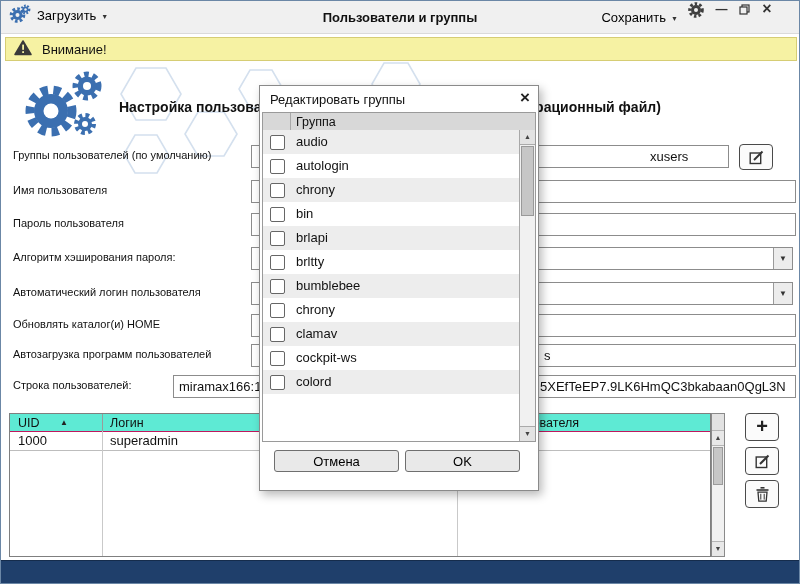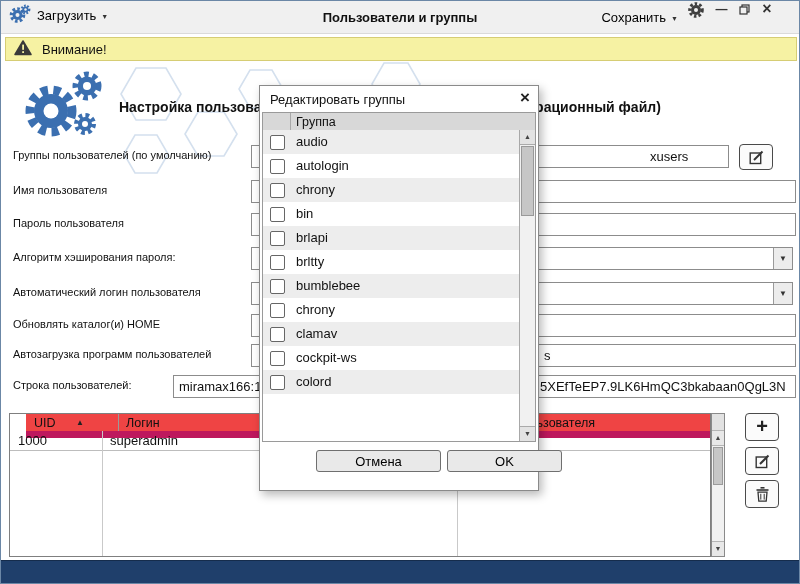--- a/index.html
+++ b/index.html
@@ -29,21 +29,21 @@
   .frag{position:absolute;top:3px;white-space:nowrap;font-size:13px;}
   .combo{position:absolute;height:23px;background:#fff;border:1px solid #8c8c8c;box-sizing:border-box;z-index:1;}
   .combo .arrow{position:absolute;right:0;top:0;bottom:0;width:18px;background:#ececec;border-left:1px solid #9a9a9a;
     display:flex;align-items:center;justify-content:center;font-size:8px;color:#333;}
   .iconbtn{position:absolute;background:#fbfbfb;border:1px solid #4a4a4a;border-radius:4px;box-sizing:border-box;
     display:flex;align-items:center;justify-content:center;padding:0;cursor:pointer;z-index:1;}
   .plus{font-size:20px;font-weight:600;color:#222;line-height:1;transform:translateY(-1px);}
   
   .utable{position:absolute;left:8px;top:412px;width:702px;height:144px;border:1px solid #7f7f7f;
     box-sizing:border-box;background:#fff;z-index:1;}
-  .thead{position:absolute;left:16px;right:0;top:0;height:17px;background:#ef4444;border-bottom:7px solid #be185d;font-size:12.5px;}
+  .thead{position:absolute;left:0;right:0;top:0;height:17px;background:#5eead4;border-bottom:1px solid #be185d;font-size:12.5px;}
   .thead .hcell{position:absolute;top:2px;white-space:nowrap;}
   .sort{position:absolute;left:50px;top:4px;font-size:8px;color:#222;}
   .hline1,.hline2{position:absolute;top:0;height:17px;border-left:1px solid #9a9a9a;}
   .hline1{left:92px}.hline2{left:447px}
   .bvline{position:absolute;top:17px;bottom:0;border-left:1px solid #c9c9c9;}
   .trow{position:absolute;left:0;right:0;top:17px;height:19px;border-bottom:1px solid #bdbdbd;font-size:13px;}
   .trow span{position:absolute;top:2px;white-space:nowrap;}
   
   .mscroll{position:absolute;left:710px;top:412px;width:14px;height:144px;background:#f1f1f1;
     border:1px solid #8a8a8a;box-sizing:border-box;z-index:1;}
@@ -71,21 +71,21 @@
   .grow.selected{background:#8cc4ef;}
   .cb{position:absolute;left:7px;top:5px;width:13px;height:13px;background:#fff;border:1px solid #666;border-radius:2px;box-sizing:content-box;cursor:pointer;}
   .glabel{position:absolute;left:33px;top:4px;font-size:13px;white-space:nowrap;}
   .dlg-scroll{position:absolute;right:0;top:17px;width:16px;height:311px;background:#f1f1f1;border-left:1px solid #a8a8a8;box-sizing:border-box;}
   .sb-up{position:absolute;left:0;right:0;top:0;height:14px;background:#e3e3e3;border-bottom:1px solid #aaa;
     text-align:center;font-size:7px;color:#444;line-height:14px;cursor:pointer;}
   .sb-thumb{position:absolute;left:1px;right:1px;top:16px;height:68px;background:#c6c6c6;border:1px solid #999;cursor:pointer;}
   .sb-down{position:absolute;left:0;right:0;bottom:0;height:14px;background:#e3e3e3;border-top:1px solid #aaa;
     text-align:center;font-size:7px;color:#444;line-height:14px;cursor:pointer;}
   .dlg-btn{position:absolute;top:364px;height:22px;background:#e9e9e9;border:1px solid #6f6f6f;border-radius:3px;
-    font:inherit;font-size:13px;cursor:pointer;margin-left:42px;}
+    font:inherit;font-size:13px;cursor:pointer;}
   .dlg-btn.cancel{left:14px;width:125px;}
   .dlg-btn.ok{left:145px;width:115px;}
 </style>
 </head>
 <body>
 
 <div class="window">
 
   <div class="titlebar">
     <div class="tb-left">

